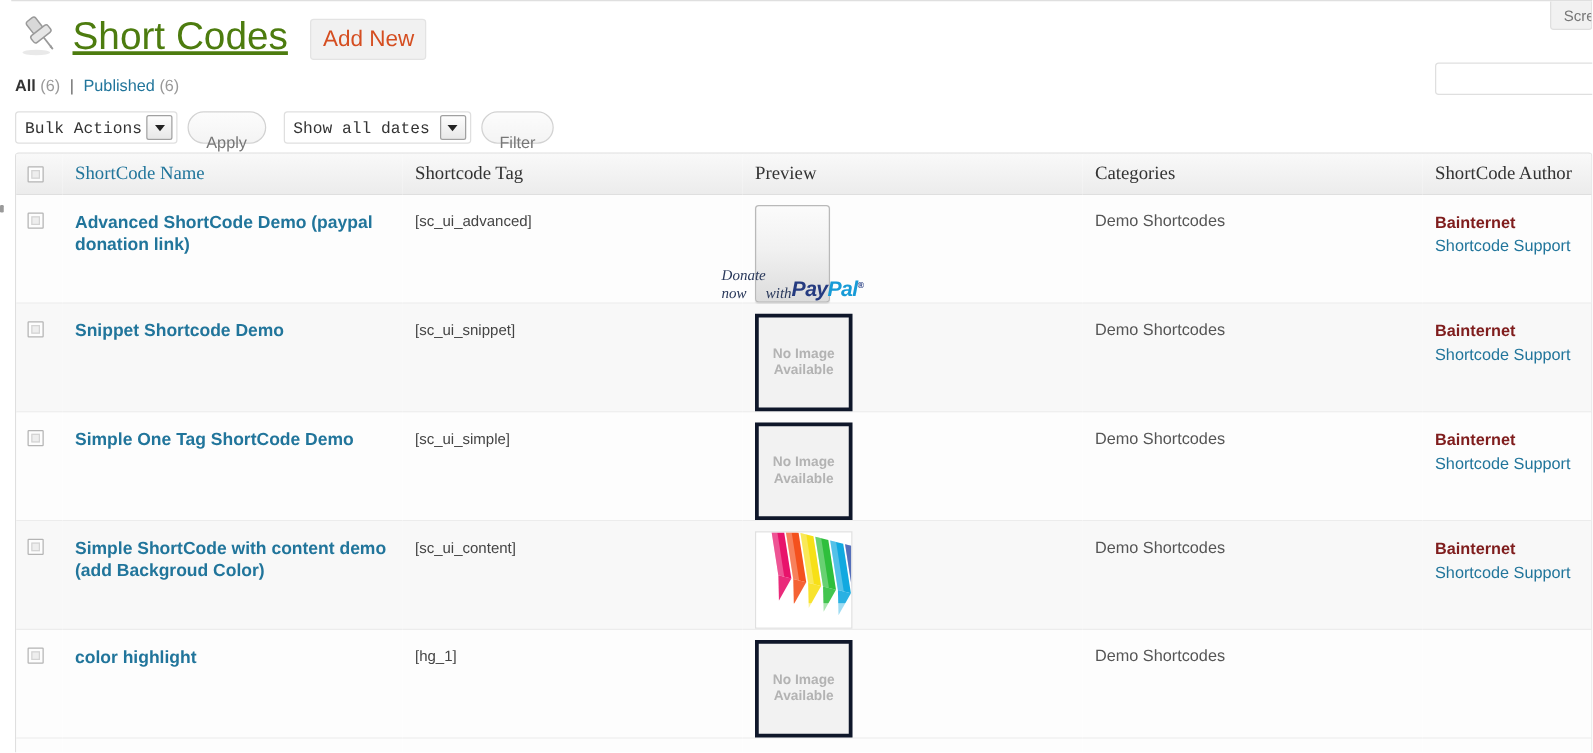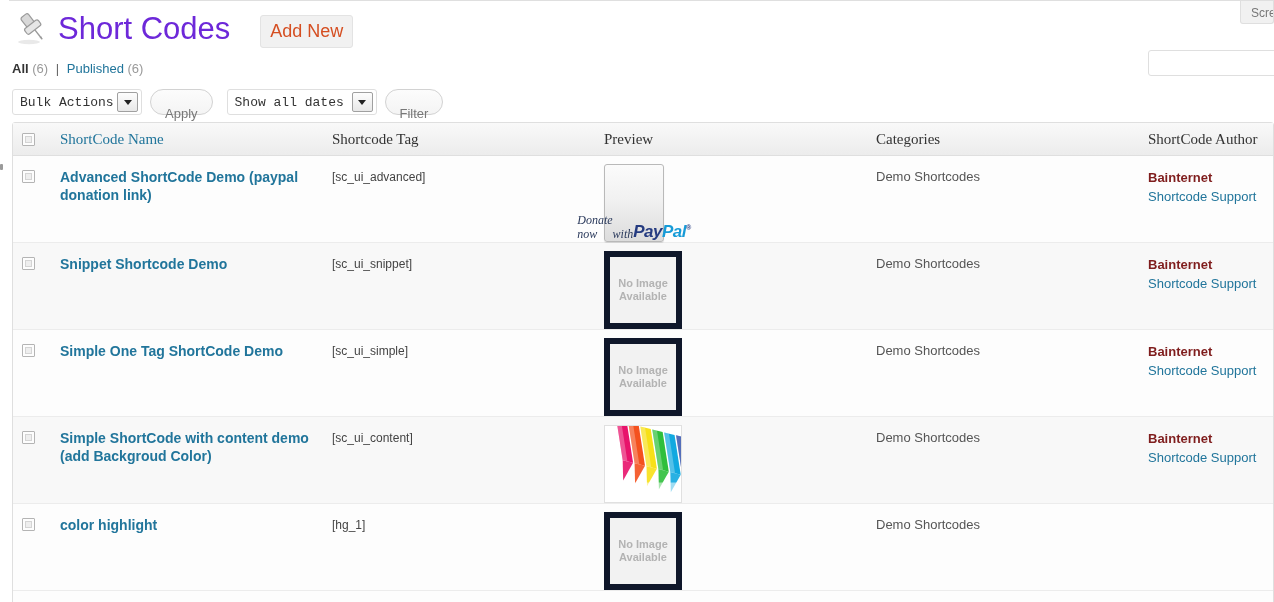--- a/index.html
+++ b/index.html
@@ -26,23 +26,24 @@
     border-radius:0 0 3px 3px;
     padding:3px 8px 0 10px;box-sizing:border-box;
     font-size:12px;color:#777;line-height:19px;
     white-space:nowrap;overflow:hidden;width:34px;
   }
 
   
   .page-head{position:absolute;left:12px;top:8px;display:flex;align-items:center;height:42px;}
   .pin-icon{width:40px;height:40px;display:block;}
   .page-title{
-    font-size:31px;font-weight:400;color:#6d28d9;
-    margin:0 16px 0 6px;line-height:40px;white-space:nowrap;
+    font-size:31px;font-weight:400;color:#4d7c0f;
+    margin:0 4px 0 6px;line-height:40px;white-space:nowrap;
     font-family:"Liberation Sans",sans-serif;
+    text-decoration:underline;
   }
   .add-new{
     margin-left:14px;margin-top:4px;
     display:inline-block;
     font-size:18px;line-height:1;
     color:#d54e21;
     background:#f1f1f1;
     border:1px solid #e3e3e3;
     border-radius:3px;
     padding:6px 9px 7px;
@@ -166,21 +167,21 @@
   }
   .cbx:after{
     content:"";position:absolute;left:2px;top:2px;right:2px;bottom:2px;
     background:#eeeeee;border:1px solid #d4d4d4;box-sizing:border-box;
   }
 
   
   .preview-wrap{margin-top:-4px;}
   .noimg{
     width:78px;height:78px;box-sizing:border-box;
-    border:6px solid #0f172a;
+    border:3px solid #0f172a;
     background:#f2f2f2;
     display:flex;align-items:center;justify-content:center;
     text-align:center;
     color:#b3b3b3;font-size:11px;font-weight:bold;line-height:13px;
   }
   .paypal-btn{
     width:60px;height:78px;box-sizing:border-box;
     border:1px solid #b9b9b9;
     border-radius:3px;
     background:linear-gradient(#fbfbfb 0%,#f1f1f1 45%,#dcdcdc 100%);

